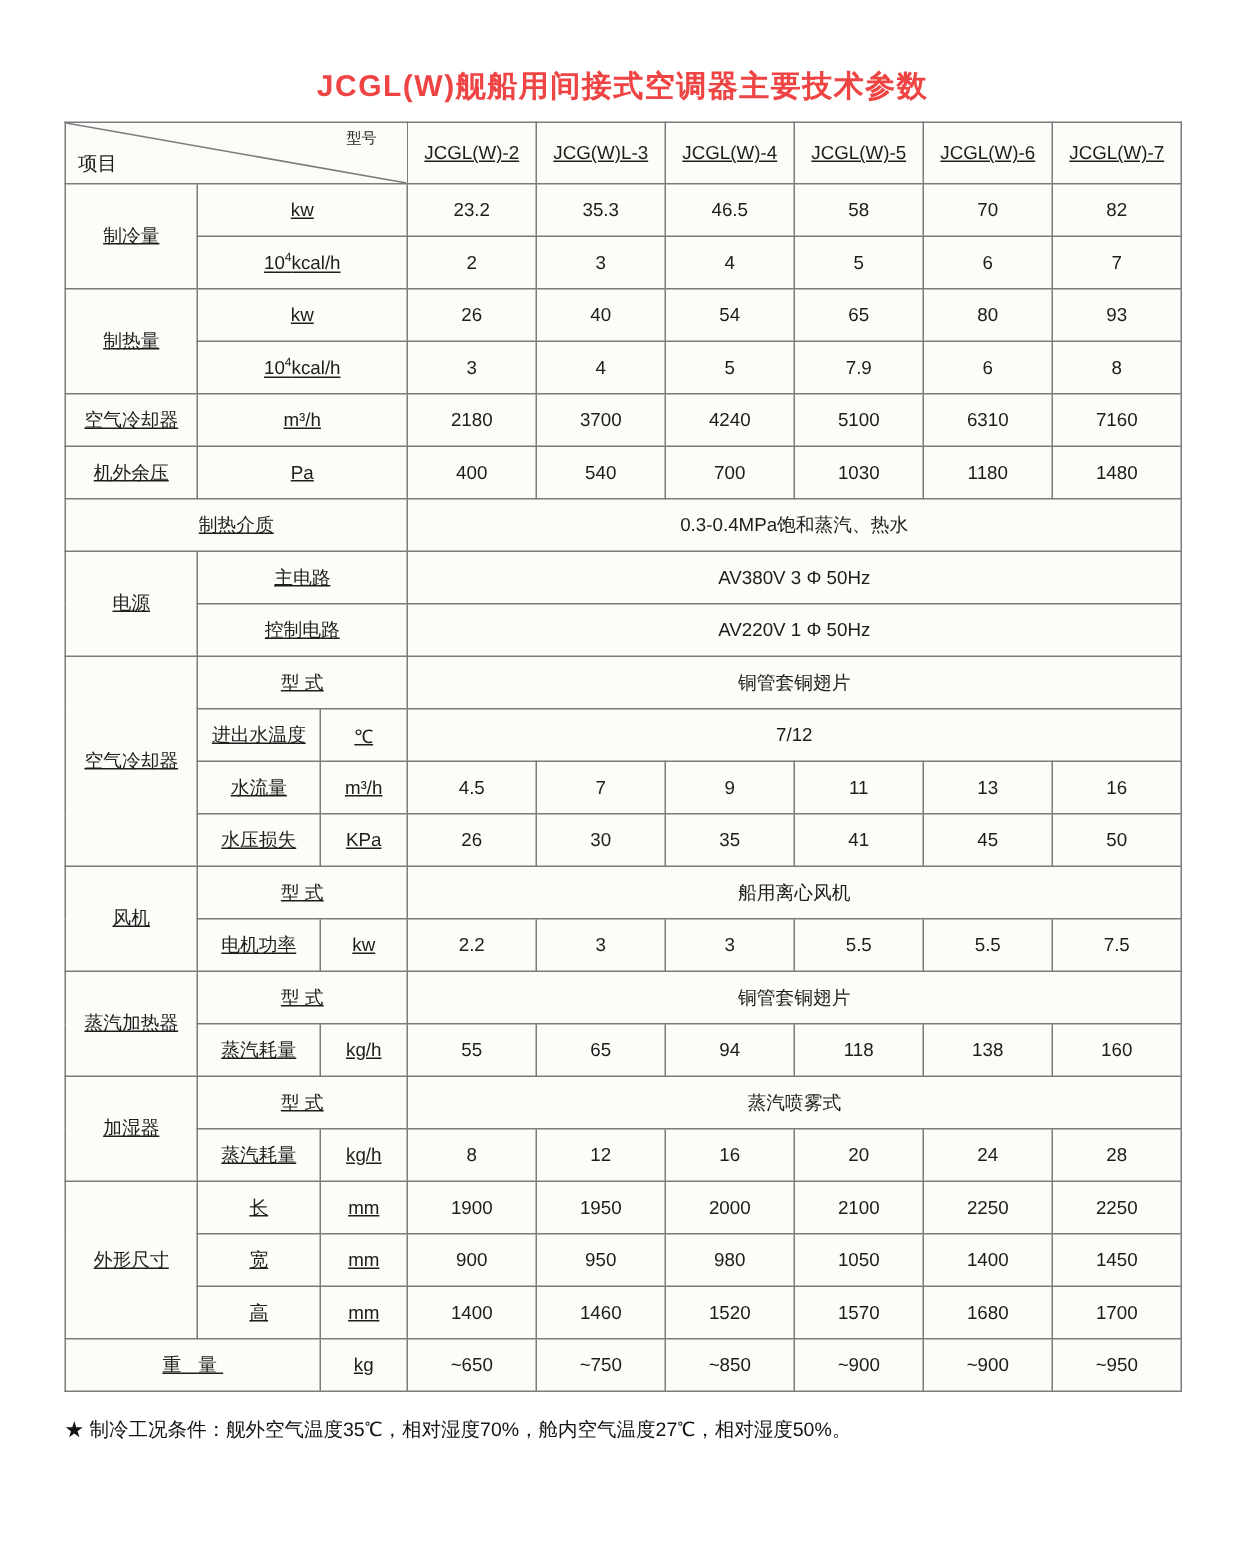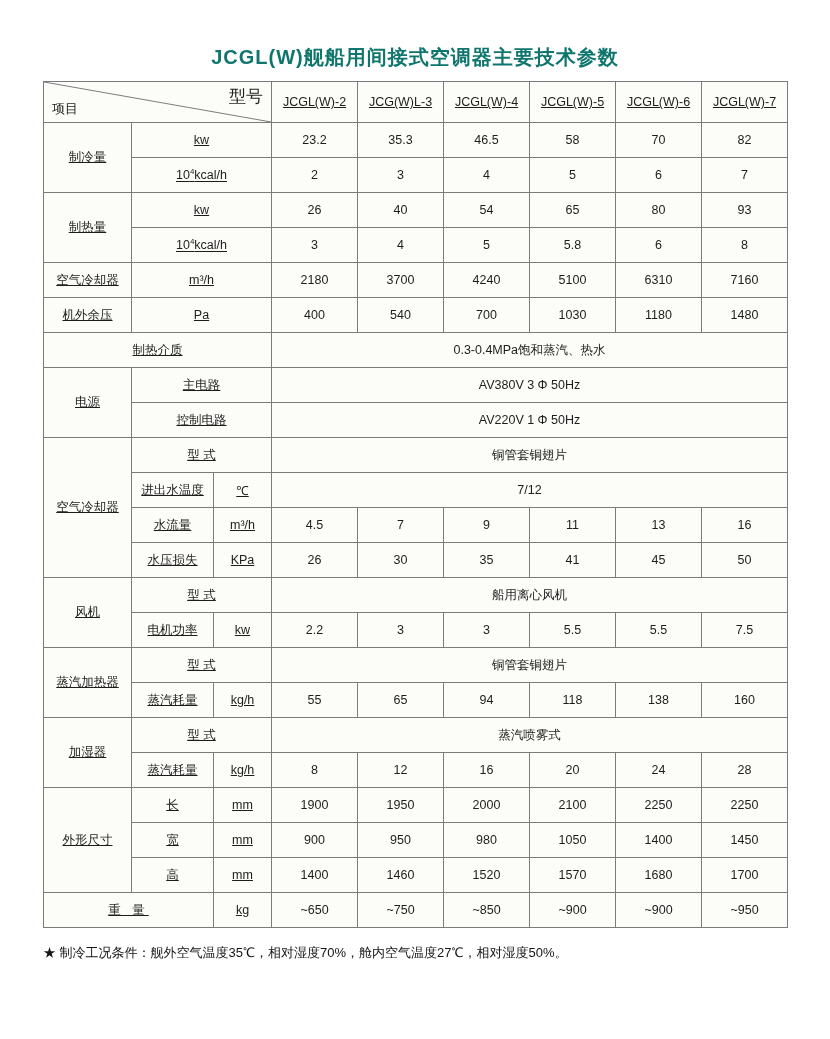--- a/index.html
+++ b/index.html
@@ -18,21 +18,21 @@
   .page {
     width: 830px;
     height: 1039px;
     position: relative;
     box-sizing: border-box;
   }
   .title {
     text-align: center;
     font-size: 20px;
     font-weight: bold;
-    color: #0f766e;
+    color: #ef4444;
     letter-spacing: 1px;
     padding-top: 44px;
     padding-bottom: 10px;
     font-family: "Liberation Sans", sans-serif;
   }
   .table-wrap {
     margin: 0 auto;
     width: 744px;
     position: relative;
   }
@@ -75,23 +75,23 @@
     height: 100%;
   }
   .corner-cell .tl {
     position: absolute;
     left: 8px;
     bottom: 4px;
     font-size: 13px;
   }
   .corner-cell .br {
     position: absolute;
-    right: 8px;
+    right: 20px;
     top: 3px;
-    font-size: 17px;
+    font-size: 10px;
     font-family: Liberation Mono, monospace;
   }
   .sp {
     letter-spacing: 4px;
   }
   .notes {
     width: 744px;
     margin: 14px auto 0 auto;
     font-size: 13px;
     line-height: 1.75;
@@ -170,21 +170,21 @@
         <td class="value">54</td>
         <td class="shaded">65</td>
         <td class="shaded">80</td>
         <td class="shaded">93</td>
       </tr>
       <tr>
         <td class="label-left" colspan="2"><span>10</span><sup>4</sup><span>kcal/h</span></td>
         <td class="value">3</td>
         <td class="value">4</td>
         <td class="value">5</td>
-        <td class="shaded">5.8</td>
+        <td class="shaded">7.9</td>
         <td class="shaded">6</td>
         <td class="shaded">8</td>
       </tr>
 
       <tr>
         <td class="label-left">空气冷却器</td>
         <td class="label-left" colspan="2">m³/h</td>
         <td class="value">2180</td>
         <td class="value">3700</td>
         <td class="value">4240</td>

